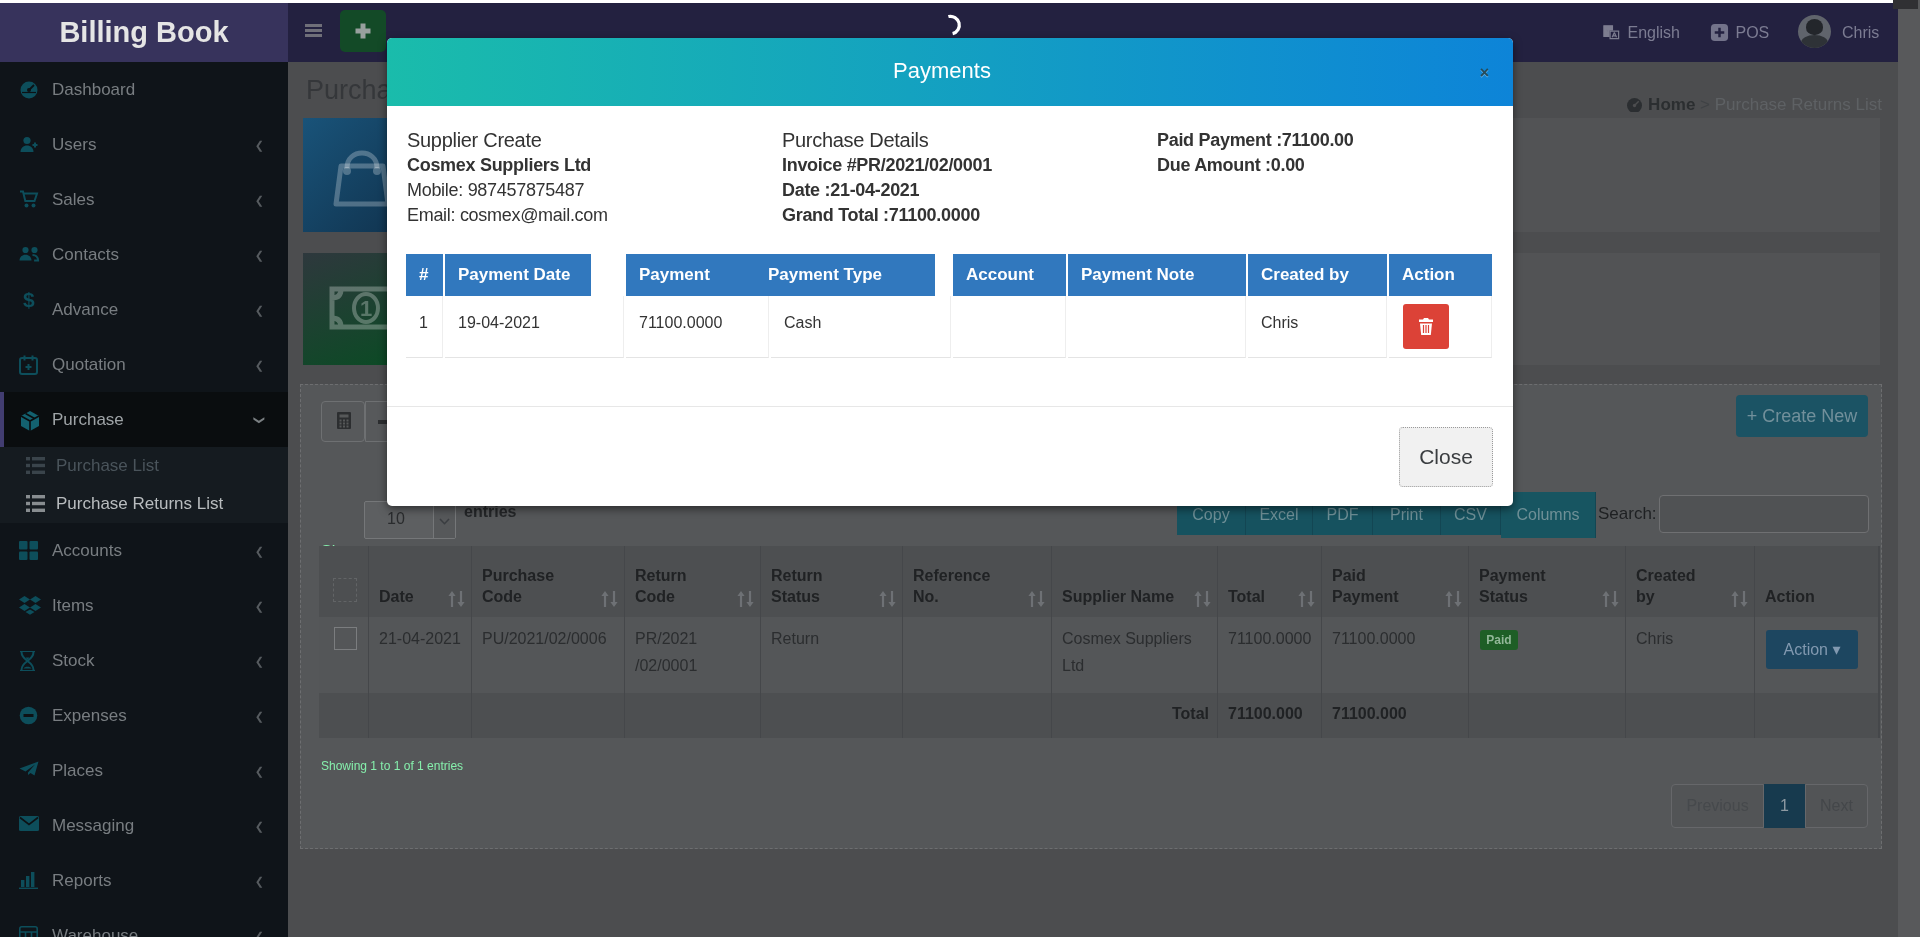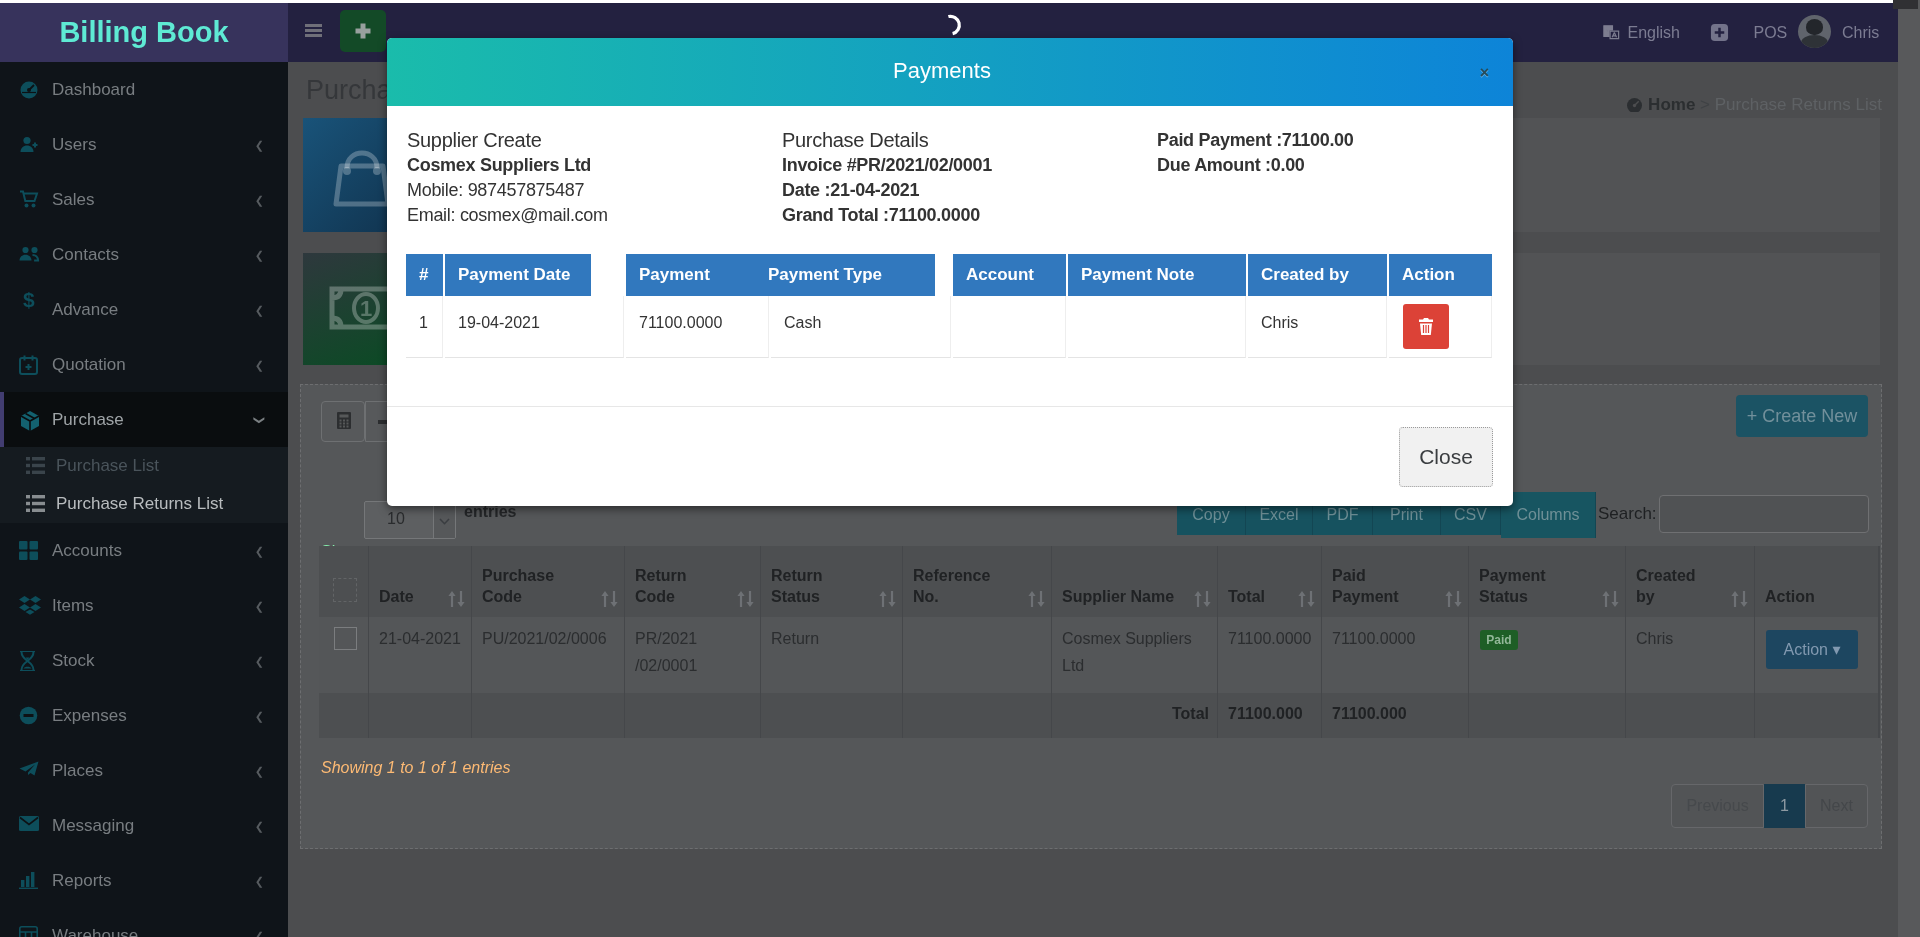--- a/index.html
+++ b/index.html
@@ -4,21 +4,21 @@
 <style>
 * { margin:0; padding:0; box-sizing:border-box; }
 html,body { width:1920px; height:937px; overflow:hidden; background:#4c4d4f;
   font-family:"Liberation Sans", sans-serif; }
 #page { position:relative; width:1920px; height:937px; }
 .abs { position:absolute; }
 
 
 #navbar { left:0; top:3px; width:1898px; height:59px; background:#232140; }
 #logo { left:0; top:3px; width:288px; height:59px; background:#37335c;
-  color:#5eead4; font-size:29px; font-weight:bold; text-align:center; line-height:59px; }
+  color:#e5e5e5; font-size:29px; font-weight:bold; text-align:center; line-height:59px; }
 #topwhite { left:0; top:0; width:1893px; height:3px; background:#ffffff; z-index:40; }
 #hamb div { position:absolute; left:0; width:17px; height:3px; background:#6f6f79; }
 .navitem { position:absolute; top:0; height:59px; line-height:59px; white-space:nowrap; color:#7c7c92; font-size:16px; }
 
 
 #sidebar { left:0; top:62px; width:288px; height:875px; background:#0f1419; }
 .mitem { position:absolute; left:0; width:288px; height:55px; color:#787d81; font-size:17px; }
 .mitem .txt { position:absolute; left:52px; top:50%; transform:translateY(-50%); }
 .mitem .ic { position:absolute; left:19px; top:50%; transform:translateY(-50%); width:20px; height:20px; }
 .mitem .chev { position:absolute; right:24px; top:50%; transform:translateY(-50%); color:#565b5f; font-size:11px; }
@@ -47,21 +47,21 @@
 #searchbox { position:absolute; left:1358px; top:110px; width:210px; height:38px; background:#505254;
   border:1px solid #6f7072; border-radius:4px; }
 
 
 #mtable { position:absolute; left:18px; top:161px; width:1561px; height:192px; background:#45474a; }
 .th { position:absolute; background:#4d4f51; color:#202224; font-weight:bold; font-size:16px; }
 .td { position:absolute; background:#545658; color:#2b2d2f; font-size:16px; }
 .tf { position:absolute; background:#4d4f51; color:#202224; font-size:16px; }
 .sort { position:absolute; right:6px; bottom:10px; width:17px; height:16px; }
 
-#showingtxt { position:absolute; left:20px; top:374px; font-size:16px; color:#fdba74;font-style:italic; }
+#showingtxt { position:absolute; left:20px; top:374px; font-size:12px; color:#86efac; }
 #pag { position:absolute; left:0; top:399px; width:1580px; height:44px; font-size:16px; }
 
 
 #modal { left:387px; top:38px; width:1126px; height:468px; background:#ffffff; border-radius:5px;
   box-shadow:0 3px 9px rgba(0,0,0,.5); z-index:60; }
 #mhead { position:absolute; left:0; top:0; width:100%; height:68px; border-radius:5px 5px 0 0;
   background:linear-gradient(to right,#1abcab,#0d84d8); color:#ffffff; font-size:22px;
   text-align:center; line-height:66px; }
 #mclose { position:absolute; right:24px; top:26px; color:#274b58; font-size:16px; font-weight:bold; text-shadow:0 1px 0 rgba(255,255,255,0.35); }
 .mcol { position:absolute; top:90px; font-size:18px; color:#333; line-height:25px; letter-spacing:-0.3px; }
@@ -98,21 +98,21 @@
         <path fill="#232140" d="M8 8h10v9H8z"></path>
         <path fill="none" stroke="#7d7d90" stroke-width="1.3" d="M8.5 8.5h9v8h-9z M13 10l-2.3 5 M13 10l2.3 5 M11.4 13.5h3.2"></path>
       </svg>
     <span style="margin-left:2px">English</span>
   </div>
   <div class="abs navitem" style="left:1710px;top:3px;">
     <svg style="vertical-align:-4px" width="19" height="19" viewBox="0 0 20 20">
         <rect x="1" y="1" width="18" height="18" rx="4" fill="#73738a"></rect>
         <path d="M10 5v10 M5 10h10" stroke="#232140" stroke-width="2.6"></path>
       </svg>
-    <span style="margin-left:20px">POS</span>
+    <span style="margin-left:2px">POS</span>
   </div>
   <div class="abs" style="left:1798px;top:15px;width:33px;height:33px;border-radius:50%;background:#60646c;overflow:hidden;z-index:5;">
     <div style="position:absolute;left:8px;top:4px;width:17px;height:16px;border-radius:50% 50% 46% 46%;background:#23262b;"></div>
     <div style="position:absolute;left:3px;top:20px;width:27px;height:16px;border-radius:50% 50% 0 0;background:#2e3237;"></div>
   </div>
   <div class="abs navitem" style="left:1842px;top:3px;">Chris</div>
 
   <div class="abs" id="sidebar">
     <div class="mitem" style="top:0px">
         <span class="ic">

